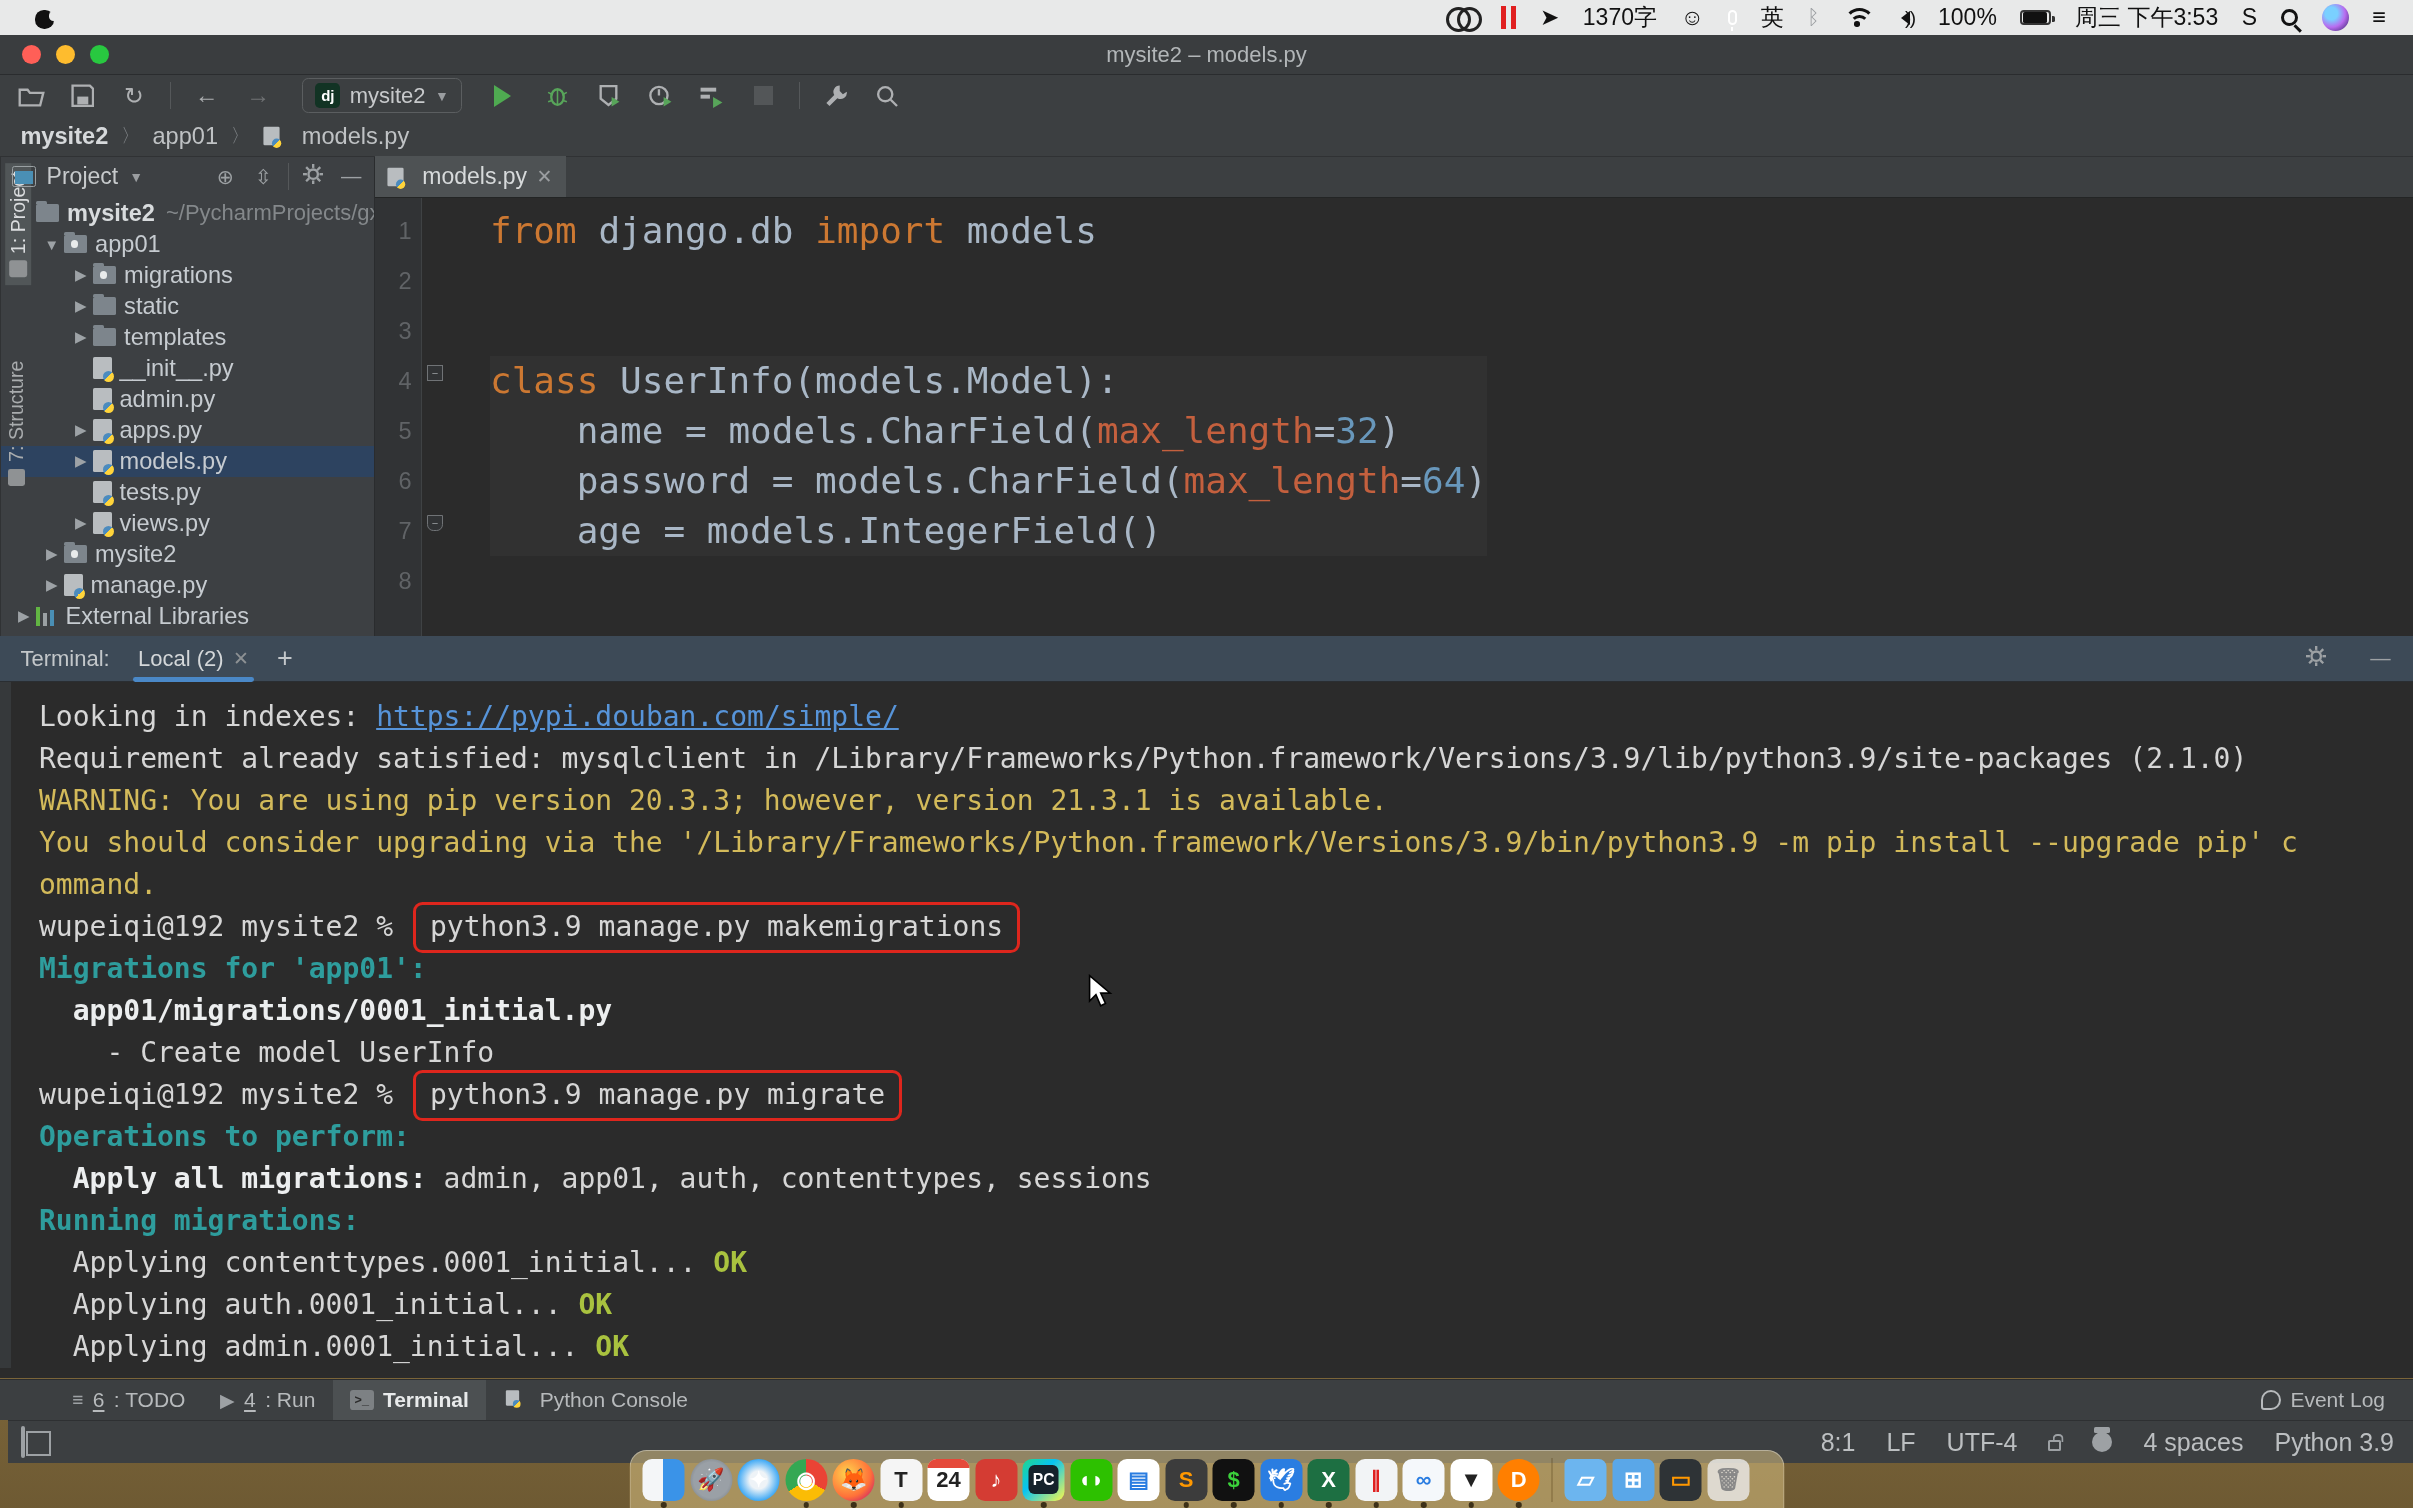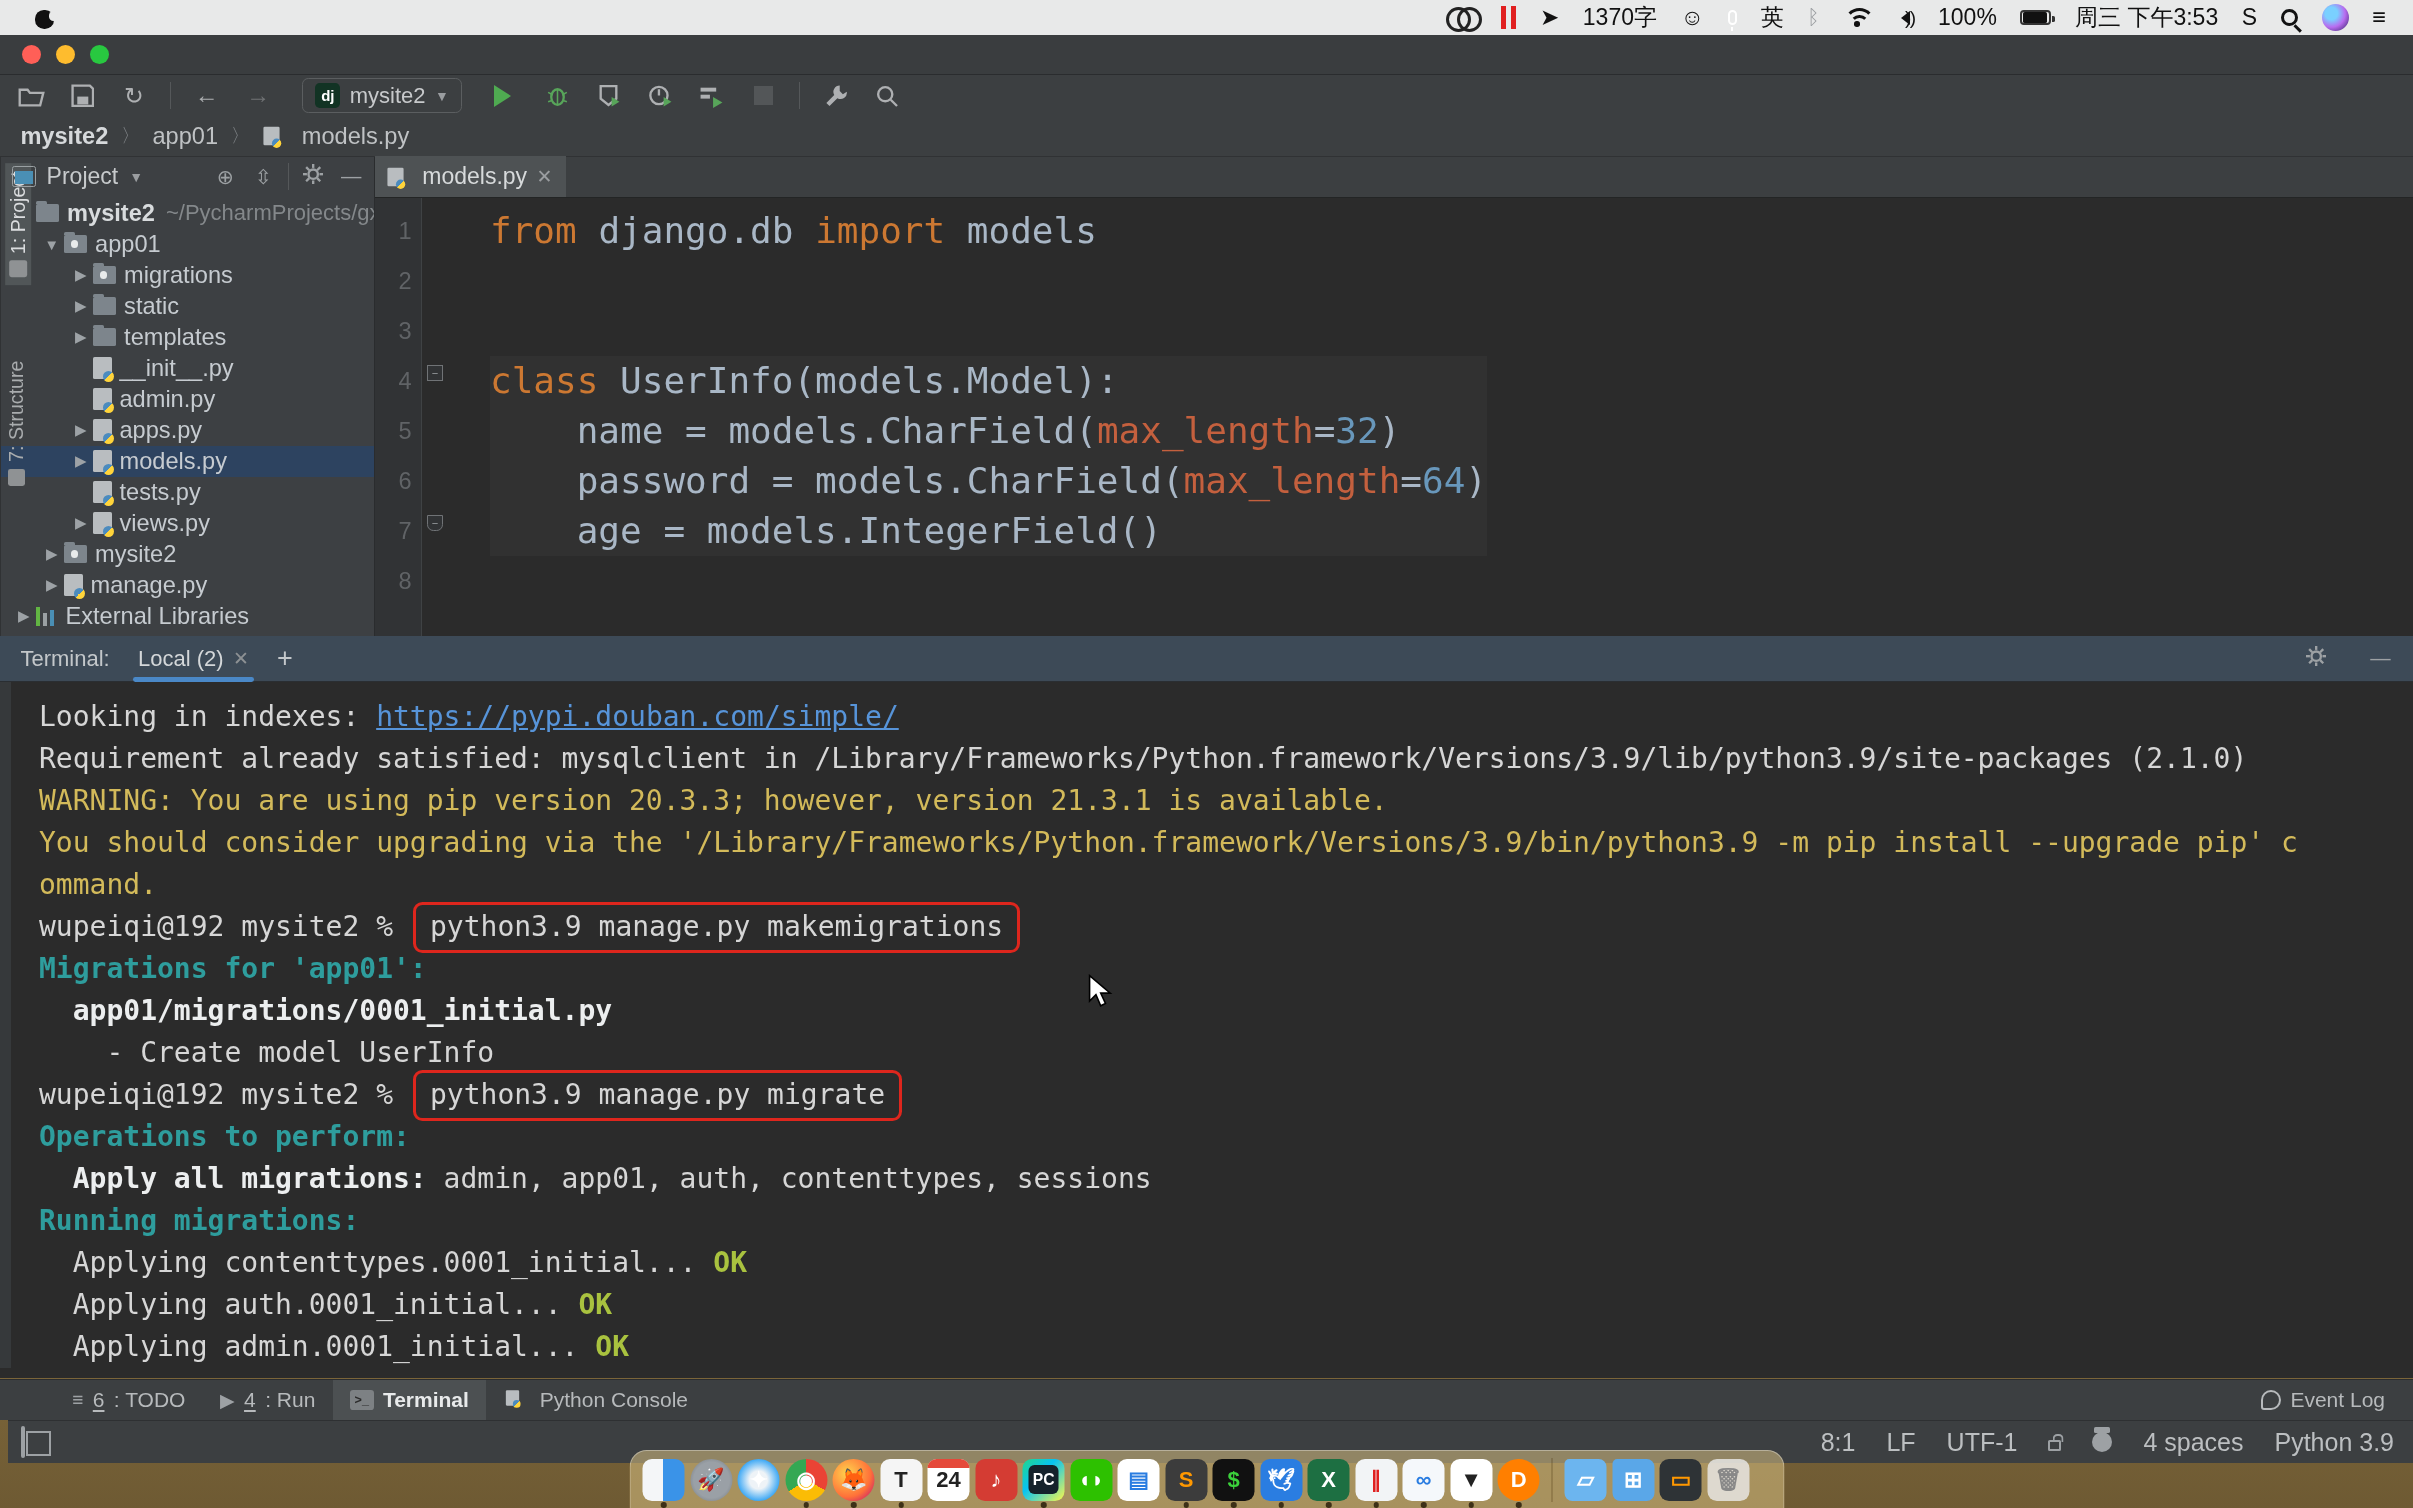--- a/index.html
+++ b/index.html
@@ -222,20 +222,21 @@
         <span class="spot"></span>
       </span>
     <span class="ms">
         <span class="siri"></span>
       </span>
     <span class="ms mlist">≡</span>
   </span>
 </div>
 
 <div class="titlebar">
+  <div class="win-title">mysite2 – models.py</div>
   <div class="lights">
     <span class="light l-red"></span>
     <span class="light l-yel"></span>
     <span class="light l-grn"></span>
   </div>
 </div>
 
 <div class="toolbar">
   <span class="tb-ic">
     <svg width="27" height="22" viewBox="0 0 34 28">
@@ -527,21 +528,21 @@
     <span>Event Log</span>
   </span>
 </div>
 
 <div class="statusbar">
   <span class="sb-left"><span class="winstack"></span></span>
   <span class="spacer"></span>
   <span class="sb-right">
     <span>8:1</span>
     <span>LF</span>
-    <span>UTF-1</span>
+    <span>UTF-4</span>
     <span class="lock"></span>
     <span class="hector"></span>
     <span>4 spaces</span>
     <span>Python 3.9</span>
   </span>
 </div>
 
 <div class="dock" id="dock">
     <div class="dicon" style="background: linear-gradient(90deg, rgb(244, 246, 248) 50%, rgb(58, 147, 232) 50%);">
       <span style="position: relative; z-index: 1;"></span>

